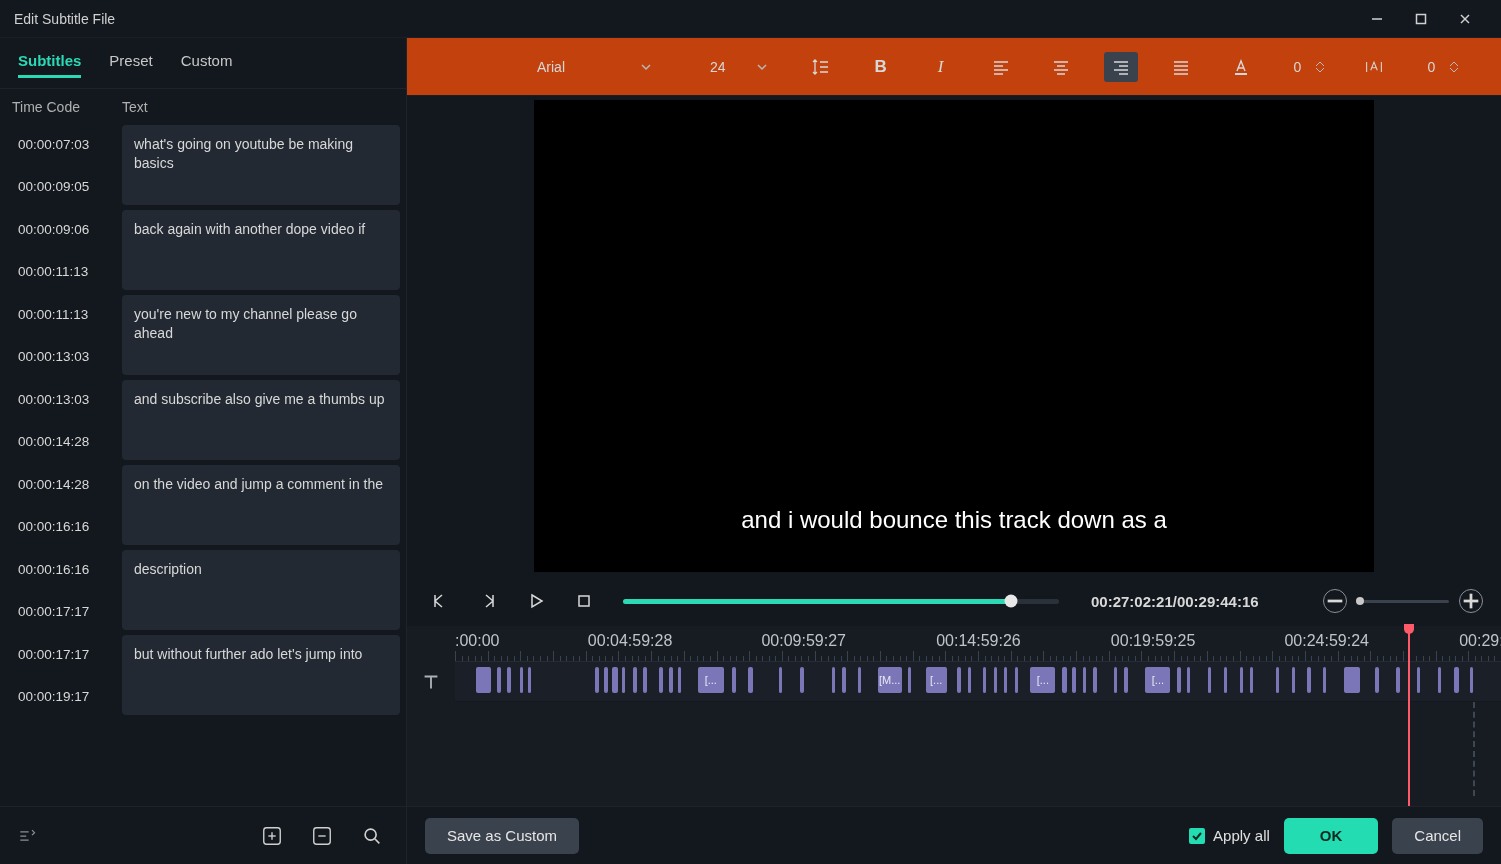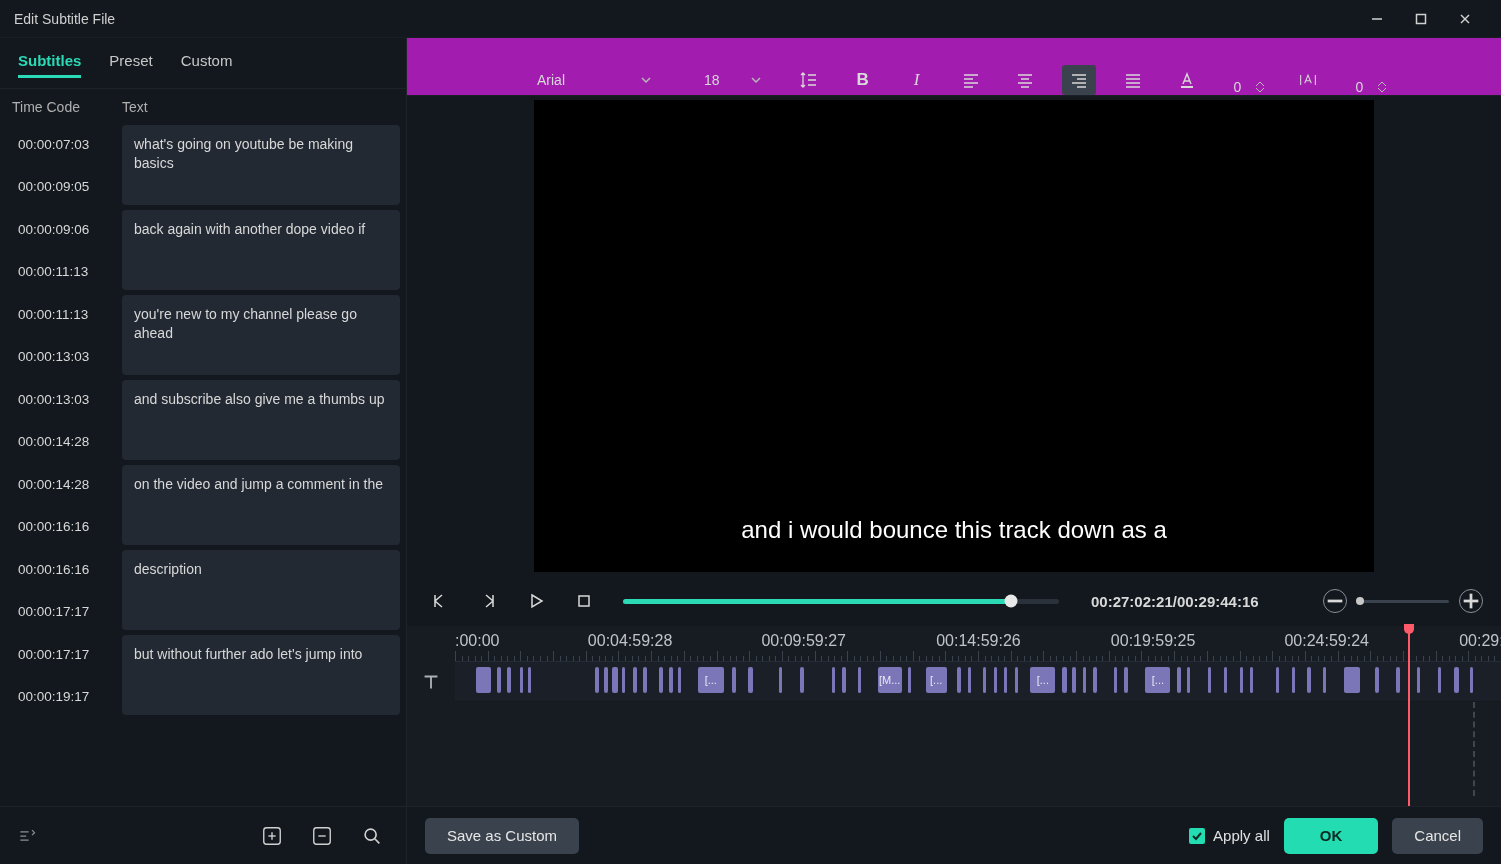--- a/index.html
+++ b/index.html
@@ -41,33 +41,33 @@
 .time-box { height:38px; display:flex; align-items:center; padding:0 10px; color:#d8d8d8; font-size:13.5px;}
 .text-box { flex:1; background:#222933; border-radius:4px; padding:10px 12px; min-height:80px; color:#d8d8d8; font-size:14px; line-height:1.35;}
 .sub-row.first .text-box { min-height:60px;}
 .sidebar-footer { height:58px; border-top:1px solid #1e2329; display:flex; align-items:center; padding:0 14px;}
 .sf-left-icon { width:26px; height:26px; display:flex;align-items:center;justify-content:center;color:#8a8f96;}
 .sf-spacer { flex:1;}
 .sf-btn { width:40px; height:40px; display:flex; align-items:center; justify-content:center; color:#d0d0d0; margin-left:10px;}
 .sf-btn svg{width:22px;height:22px;}
 
 .right { flex:1; display:flex; flex-direction:column; background:#13181e;}
-.toolbar { height:58px; display:flex; align-items:flex-end; padding:0 18px 0 120px; gap:16px; background:#a21caf; border-bottom:1px solid #1a1f27;}
+.toolbar { height:58px; display:flex; align-items:center; padding:0 18px 0 120px; gap:22px; background:#c2410c; border-bottom:1px solid #1a1f27;}
 .font-select{ display:flex; align-items:center; gap:75px; padding:4px 10px; height:30px; color:#d8d8d8; font-size:14px;}
 .size-select{ display:flex; align-items:center; gap:30px; padding:4px 10px; height:30px; color:#d8d8d8; font-size:14px; margin-left:16px;}
 .chev{width:12px;height:12px;}
 .tool-btn{width:34px;height:30px;display:flex;align-items:center;justify-content:center;color:#d8d8d8;margin-left:4px;border-radius:3px;}
 .tool-btn.active{background:#3a424d;}
 .tool-btn svg{width:18px;height:18px;}
 .spin-input{display:flex;align-items:center;gap:14px;color:#d8d8d8;font-size:14px;margin-left:8px;padding:0 6px;}
 .spin-input .updown{display:flex;flex-direction:column;gap:0;}
 .spin-input .updown svg{width:10px;height:7px;}
 
 .preview{flex:0 0 480px; display:flex; align-items:center; justify-content:center; padding:0 60px;}
-.video-frame{width:840px; height:472px; background:#000; position:relative; display:flex; align-items:flex-end; justify-content:center; padding-bottom:28px;}
+.video-frame{width:840px; height:472px; background:#000; position:relative; display:flex; align-items:flex-end; justify-content:center; padding-bottom:38px;}
 .subtitle-text{color:#fff; font-size:24px; font-family:Arial;}
 
 .playbar{height:50px; display:flex; align-items:center; padding:0 18px; gap:18px;}
 .pb-btn{width:30px;height:30px;display:flex;align-items:center;justify-content:center;color:#d8d8d8;}
 .pb-btn svg{width:18px;height:18px;}
 .progress-track{flex:0 0 436px;height:5px;background:#2a313a;border-radius:3px;position:relative;margin-left:6px;}
 .progress-fill{position:absolute;left:0;top:0;height:100%;width:89%;background:#2bd9b5;border-radius:3px;}
 .progress-thumb{position:absolute;left:89%;top:50%;transform:translate(-50%,-50%);width:13px;height:13px;background:#e8e8e8;border-radius:50%;}
 .time-display{color:#d8d8d8;font-size:15px; font-weight:600; margin-left:14px;}
 .zoom-group{margin-left:auto;display:flex;align-items:center;gap:10px;}
@@ -221,21 +221,21 @@
 
   <div class="right">
     <div class="toolbar">
       <div class="font-select">
         <span>Arial</span>
         <svg class="chev" viewBox="0 0 12 12">
             <path d="M2 4l4 4 4-4" fill="none" stroke="#b8b8b8" stroke-width="1.5"></path>
           </svg>
       </div>
       <div class="size-select">
-        <span>18</span>
+        <span>24</span>
         <svg class="chev" viewBox="0 0 12 12">
             <path d="M2 4l4 4 4-4" fill="none" stroke="#b8b8b8" stroke-width="1.5"></path>
           </svg>
       </div>
       <div class="tool-btn">
           <svg viewBox="0 0 18 18">
             <path d="M3 2v14M1 4l2-2 2 2M1 14l2 2 2-2M8 4h8M8 9h8M8 14h8" fill="none" stroke="currentColor" stroke-width="1.3"></path>
           </svg>
         </div>
       <div class="tool-btn" style="font-weight:900;font-size:17px;">B</div>

